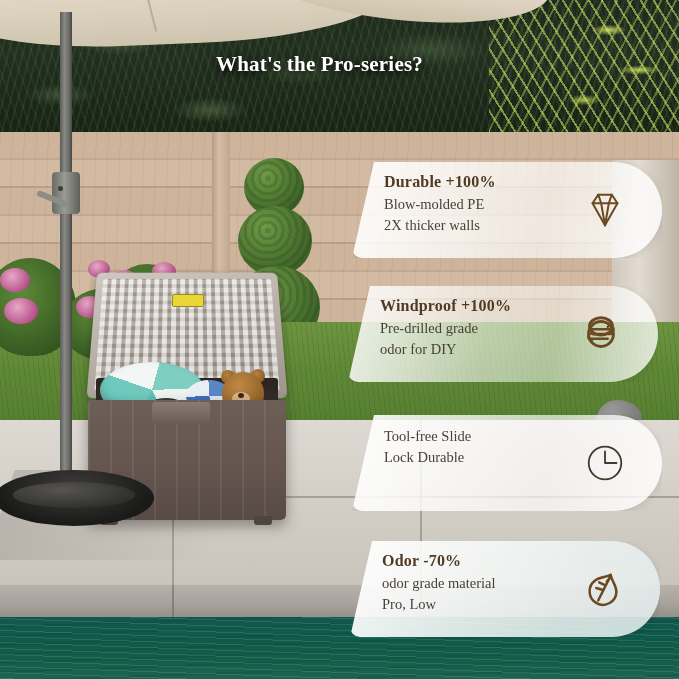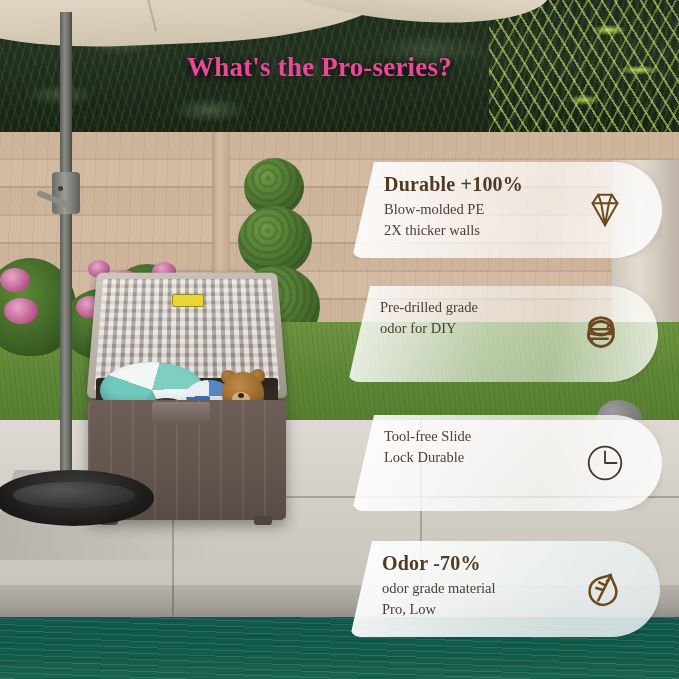--- a/index.html
+++ b/index.html
@@ -201,21 +201,21 @@
   .bear-snout { position:absolute; left:232px; top:392px; width:18px; height:13px;
     border-radius:50%; background:#d8b284; }
   .bear-snout::after{ content:""; position:absolute; left:6px; top:1px; width:6px;height:5px;
     border-radius:50%; background:#3a2513; }
   .dark-ball { position:absolute; left:146px; top:398px; width:40px; height:22px;
     border-radius:50%; background:radial-gradient(circle at 40% 30%,#4a4a48,#1d1d1c 75%); }
 
   
   .title {
     position:absolute; left:0; top:52px; width:639px; text-align:center;
-    font-size:27px; font-weight:bold; color:#ec4899; letter-spacing:.2px;
+    font-size:21px; font-weight:bold; color:#ffffff; letter-spacing:.2px;
     text-shadow:0 2px 7px rgba(0,0,0,.85), 0 0 18px rgba(0,0,0,.55);
     z-index:20;
   }
 
   
   .cards { position:absolute; inset:0; z-index:15; }
   .card {
     position:absolute; width:310px; height:96px;
     -webkit-clip-path: polygon(6% 0%, 100% 0%, 100% 100%, 0% 100%);
     clip-path: polygon(6% 0%, 100% 0%, 100% 100%, 0% 100%);
@@ -233,21 +233,21 @@
   .card-2 { left:348px; top:286px; }
   .card-3 { left:352px; top:415px; }
   .card-4 { left:350px; top:541px; }
   .card-2 .card-bg { background:linear-gradient(100deg, rgba(255,255,255,.88) 0%, rgba(250,252,248,.58) 45%,
                rgba(248,251,246,.52) 66%, rgba(255,255,255,.80) 100%); }
   .card-4 .card-bg { background:linear-gradient(110deg, rgba(255,255,255,.95) 0%, rgba(247,250,249,.88) 40%,
                rgba(236,243,242,.86) 72%, rgba(228,238,238,.88) 100%); }
 
   .card-text { position:absolute; left:32px; top:11px; z-index:2; }
   .card-h {
-    font-size:20px; font-weight:bold; color:#503a22; letter-spacing:.2px;
+    font-size:16px; font-weight:bold; color:#503a22; letter-spacing:.2px;
     margin-bottom:3px; white-space:nowrap;
   }
   .card-line { font-size:14.5px; color:#4a4038; line-height:1.42; white-space:nowrap; }
 
   .card-icon { position:absolute; right:34px; top:50%; transform:translateY(-50%);
     width:46px; height:46px; z-index:2; }
   .card-icon svg { width:100%; height:100%; display:block; }
 </style>
 </head>
 <body>
@@ -337,20 +337,21 @@
           <path d="M11 17 L37 17"></path>
           <path d="M17 8 L20 17 L24 40"></path>
           <path d="M31 8 L28 17 L24 40"></path>
         </svg>
       </div>
     </div>
 
     <div class="card card-2">
       <div class="card-bg"></div>
       <div class="card-text">
+        <div class="card-h">Windproof +100%</div>
         <div class="card-line">Pre-drilled grade</div>
         <div class="card-line">odor for DIY</div>
       </div>
       <div class="card-icon">
         <svg viewBox="0 0 48 48" fill="none" stroke="#6b4a22" stroke-width="3" stroke-linejoin="round" stroke-linecap="round">
           <path d="M12 16 A12 9 0 0 1 36 16 A12 9 0 0 1 12 16 Z" stroke-width="3"></path>
           <circle cx="24" cy="24" r="13"></circle>
           <path d="M12 19 L33 19 M15 24 L36 24 M12 29 L31 29" stroke-width="2.6"></path>
           <path d="M31 16.5 a3.6 3.6 0 1 1 2.6 6.2" stroke-width="2.6"></path>
           <path d="M17 24.5 a3.6 3.6 0 1 0 -2.6 6" stroke-width="2.6"></path>

